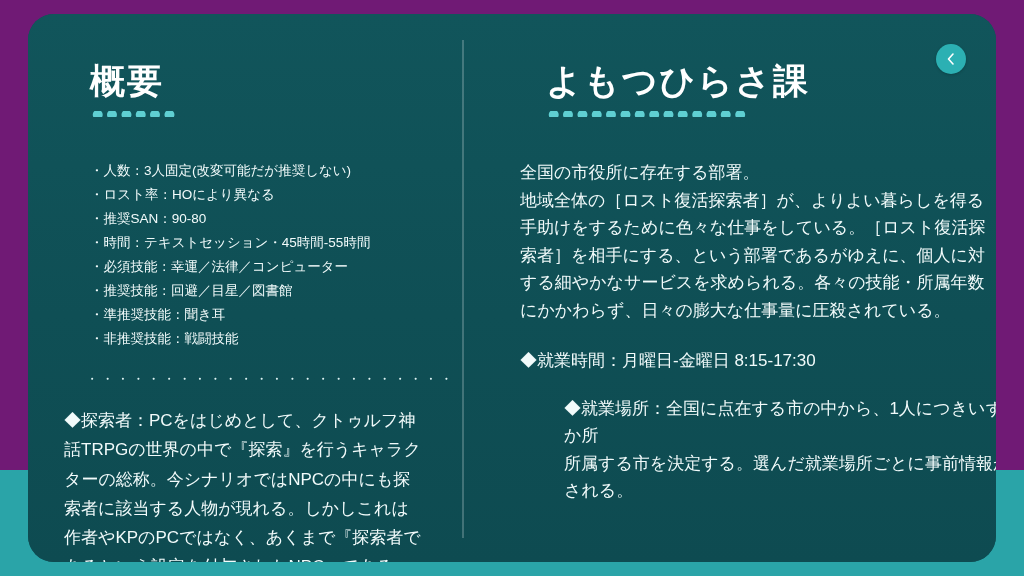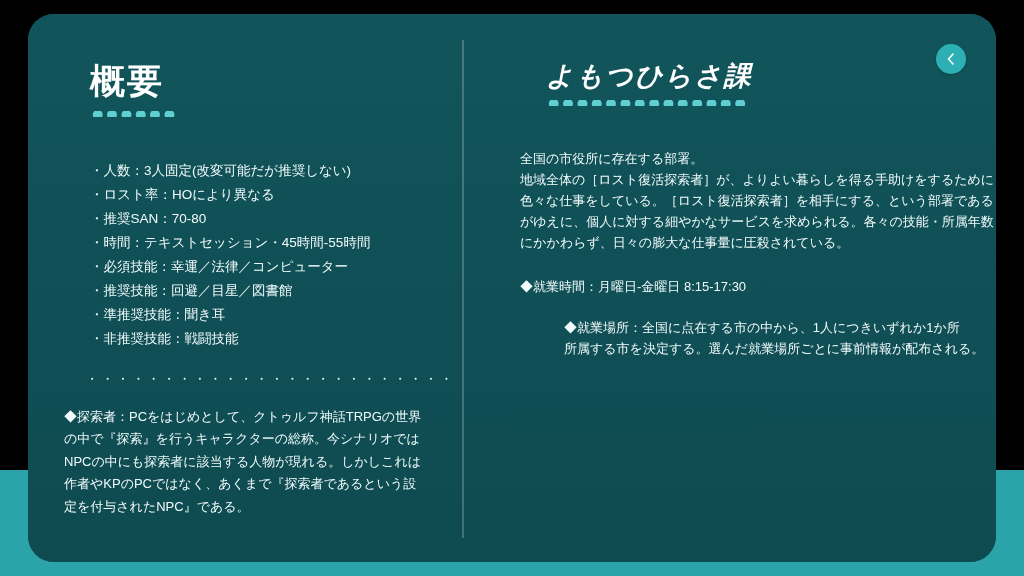--- a/index.html
+++ b/index.html
@@ -8,21 +8,21 @@
     background: #2aa4a8;
     width: 1024px;
     height: 576px;
     overflow: hidden;
     font-family: "Liberation Sans", sans-serif;
   }
   #stage {
     position: relative;
     width: 1024px;
     height: 470px;
-    background: #000000;
+    background: #701a75;
   }
   
   #panel {
     position: absolute;
     left: 28px;
     top: 14px;
     width: 968px;
     height: 548px;
     background: #12565c;
     border-radius: 26px;
@@ -69,42 +69,41 @@
     letter-spacing: 2px;
     margin: 0;
     z-index: 2;
   }
   #left-heading {
     font-size: 35px;
     margin-left: 30px;
     margin-top: 14px;
   }
   #right-heading {
-    font-size: 27px;
+    font-size: 35px;
     margin-left: 26px;
     margin-top: 14px;
-    font-style: italic;
   }
   .dotline {
     margin-top: 6px;
     height: 6px;
     letter-spacing: 3px;
     color: #5fcfd2;
     font-size: 13px;
     line-height: 6px;
     font-family: "DejaVu Sans", sans-serif;
     white-space: nowrap;
     overflow: hidden;
   }
   #left-dots { margin-left: 32px; width: 84px; }
   #right-dots { margin-left: 28px; width: 232px; }
 
   .body-text {
     color: #f2fbfb;
-    font-size: 13px;
+    font-size: 17px;
     line-height: 1.62;
     z-index: 2;
     position: relative;
     white-space: pre-wrap;
   }
   #left-list {
     margin-top: 42px;
     margin-left: 30px;
     font-size: 13.5px;
     line-height: 1.78;
@@ -167,21 +166,21 @@
 <div id="stage">
   <div id="panel">
 
     <div id="divider"></div>
 
     <div class="col" id="col-left">
       <div class="heading" id="left-heading">概要</div>
       <div class="dotline" id="left-dots">●●●●●●</div>
       <div class="body-text" id="left-list">・人数：3人固定(改変可能だが推奨しない)
 ・ロスト率：HOにより異なる
-・推奨SAN：70-80
+・推奨SAN：90-80
 ・時間：テキストセッション・45時間-55時間
 ・必須技能：幸運／法律／コンピューター
 ・推奨技能：回避／目星／図書館
 ・準推奨技能：聞き耳
 ・非推奨技能：戦闘技能</div>
       <div id="left-sep">・・・・・・・・・・・・・・・・・・・・・・・・</div>
       <div class="body-text" id="left-note">◆探索者：PCをはじめとして、クトゥルフ神話TRPGの世界の中で『探索』を行うキャラクターの総称。今シナリオではNPCの中にも探索者に該当する人物が現れる。しかしこれは作者やKPのPCではなく、あくまで『探索者であるという設定を付与されたNPC』である。</div>
     </div>
 
     <div class="col" id="col-right">

